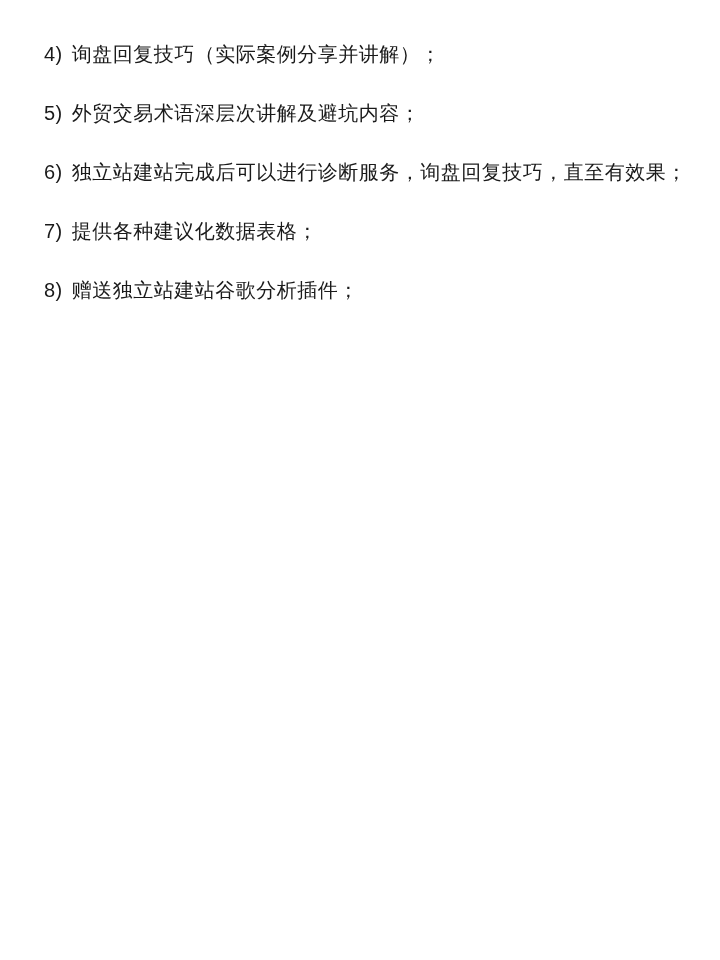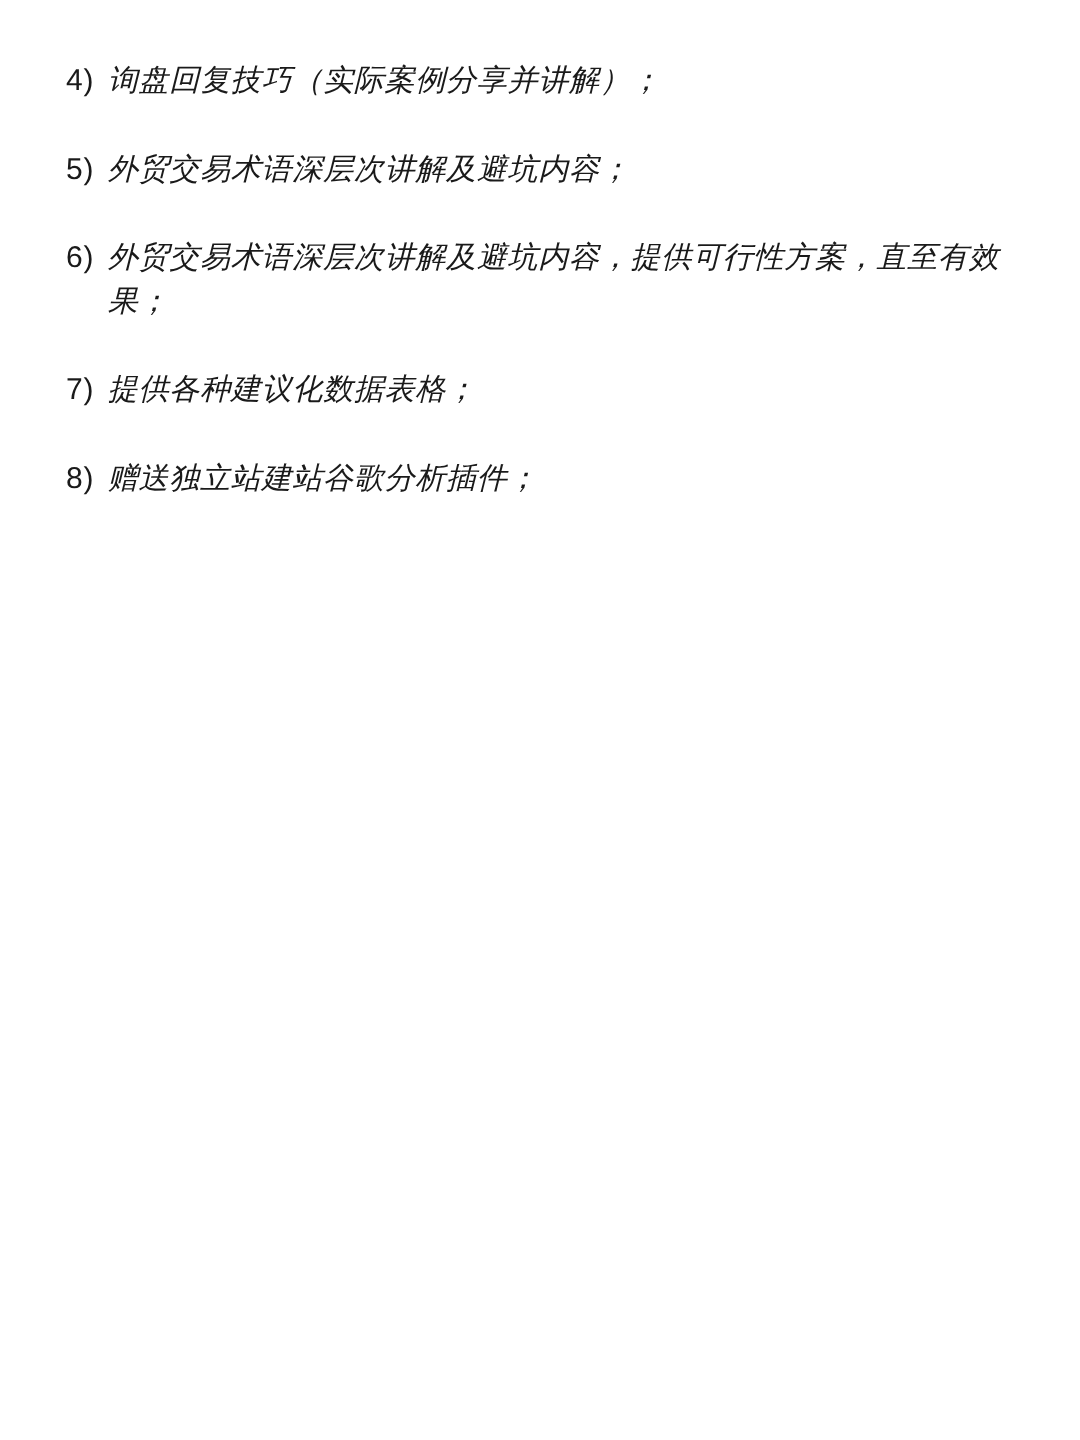--- a/index.html
+++ b/index.html
@@ -34,39 +34,38 @@
     margin-bottom: 30px;
     letter-spacing: 0.5px;
   }
   .item-number {
     flex: 0 0 auto;
     margin-right: 9px;
     white-space: nowrap;
   }
   .item-text {
     flex: 1 1 auto;
-    font-style: italic;
   }
 </style>
 </head>
 <body>
 
 <div class="page">
   <ul class="doc-list">
     <li>
       <span class="item-number">4)</span>
       <span class="item-text">询盘回复技巧（实际案例分享并讲解）；</span>
     </li>
     <li>
       <span class="item-number">5)</span>
       <span class="item-text">外贸交易术语深层次讲解及避坑内容；</span>
     </li>
     <li>
       <span class="item-number">6)</span>
-      <span class="item-text">外贸交易术语深层次讲解及避坑内容，提供可行性方案，直至有效果；</span>
+      <span class="item-text">独立站建站完成后可以进行诊断服务，询盘回复技巧，直至有效果；</span>
     </li>
     <li>
       <span class="item-number">7)</span>
       <span class="item-text">提供各种建议化数据表格；</span>
     </li>
     <li>
       <span class="item-number">8)</span>
       <span class="item-text">赠送独立站建站谷歌分析插件；</span>
     </li>
   </ul>

